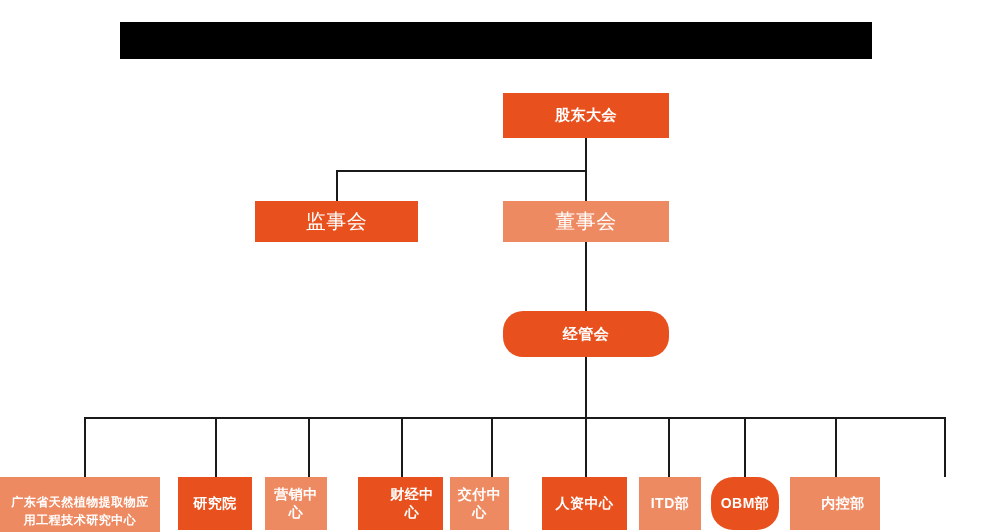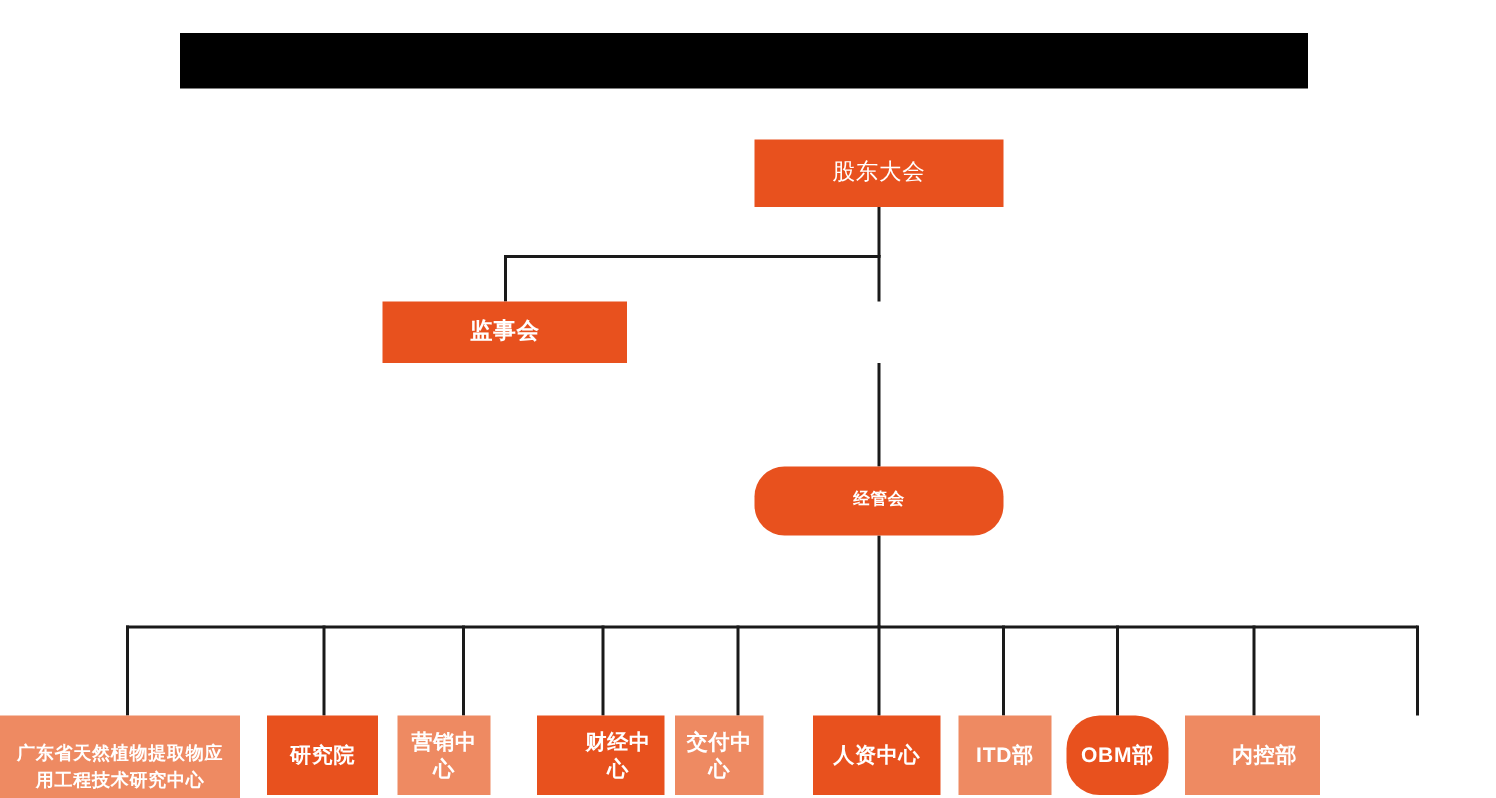--- a/index.html
+++ b/index.html
@@ -48,23 +48,23 @@
     justify-content: center;
     text-align: center;
     color: #ffffff;
     box-sizing: border-box;
     line-height: 1.25;
     letter-spacing: 0.5px;
   }
   .node.dark  { background: #E8511E; }
   .node.light { background: #EE8A62; }
 
-  .node.lvl1 { font-size: 15px; font-weight: 400; }
-  .node.lvl2 { font-size: 15px; font-weight: 700; }
-  .node.lvl3 { font-size: 11px; font-weight: 700; border-radius: 20px; }
+  .node.lvl1 { font-size: 15px; font-weight: 700; }
+  .node.lvl2 { font-size: 20px; font-weight: 400; }
+  .node.lvl3 { font-size: 15px; font-weight: 700; border-radius: 20px; }
   .node.leaf { font-size: 14px; font-weight: 700; padding: 0 4px; }
   .node.leaf.wrap { font-size: 12px; font-weight: 700; line-height: 1.45; }
 </style>
 </head>
 <body>
 
 <div id="org-canvas">
 
   <div class="title-bar"></div>
 
@@ -90,20 +90,21 @@
   <div class="line-v" style="left:585px; top:417px; height:60px;"></div>
   <div class="line-v" style="left:668px; top:417px; height:60px;"></div>
   <div class="line-v" style="left:744px; top:417px; height:60px;"></div>
   <div class="line-v" style="left:835px; top:417px; height:60px;"></div>
   <div class="line-v" style="left:944px; top:417px; height:60px;"></div>
 
   <div class="node lvl1 dark" style="left:503px; top:93px; width:166px; height:45px;">股东大会</div>
 
   <div class="node lvl2 dark" style="left:255px; top:201px; width:163px; height:41px;">监事会</div>
 
+  <div class="node lvl2 light" style="left:503px; top:201px; width:166px; height:41px;">董事会</div>
 
   <div class="node lvl3 dark" style="left:503px; top:311px; width:166px; height:46px;">经管会</div>
 
   <div class="node leaf wrap light" style="left:0px; top:477px; width:160px; height:69px;">
     <span>
       <span>广东省天然植物提取物应</span><br>
       <span>用工程技术研究中心</span>
     </span>
   </div>
 

